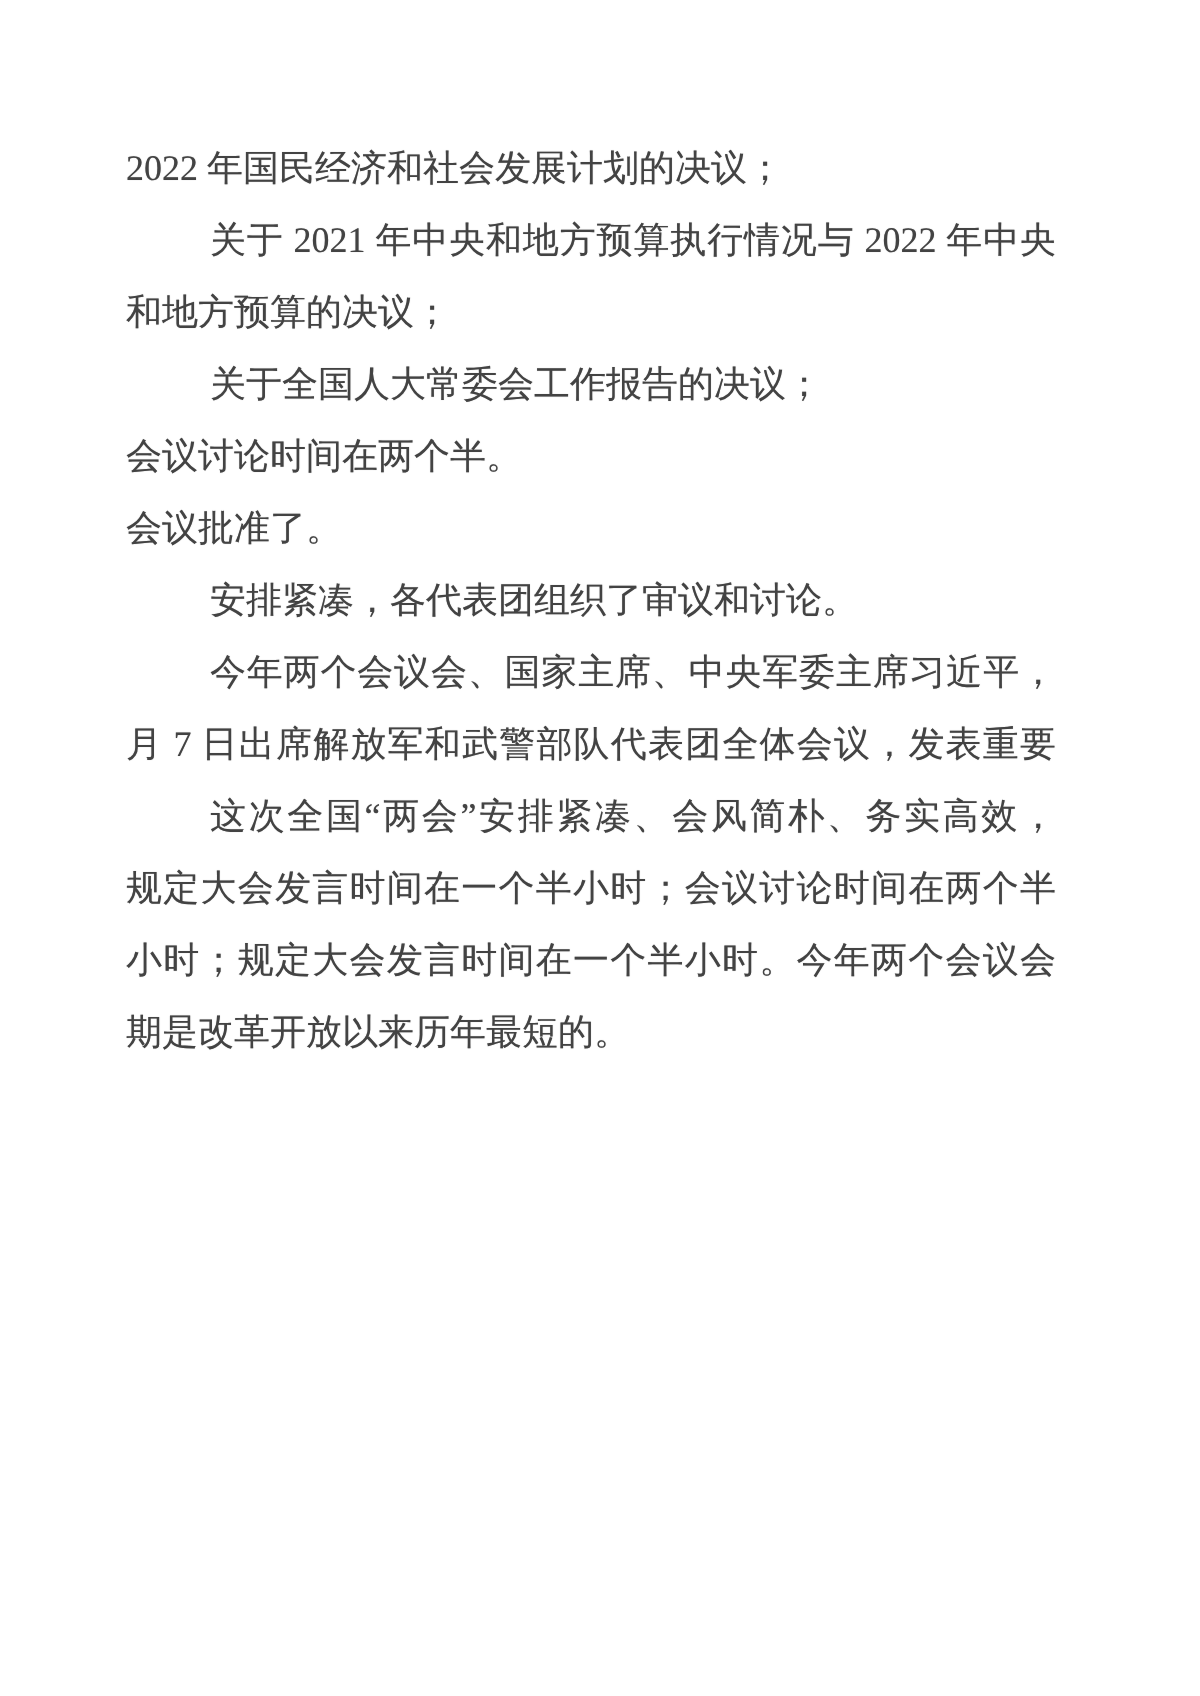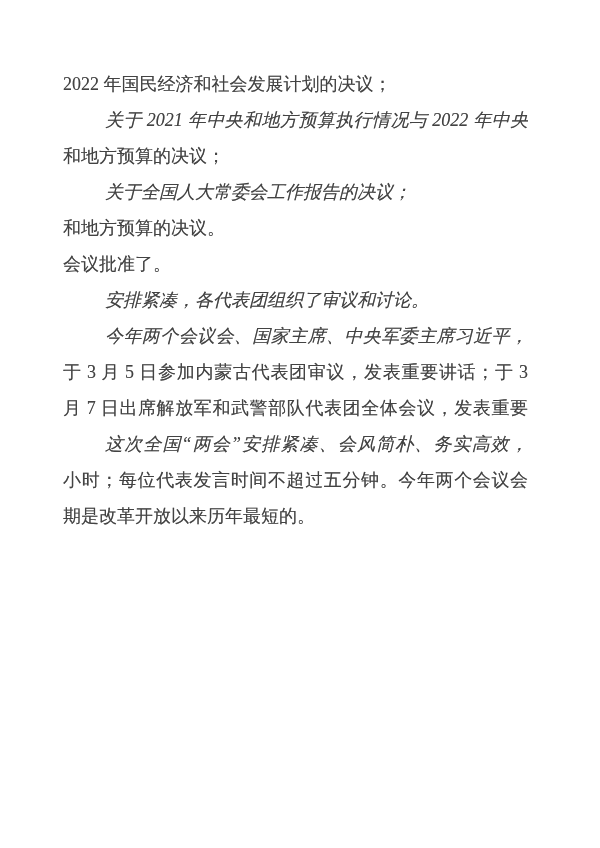--- a/index.html
+++ b/index.html
@@ -25,21 +25,20 @@
     color: #434343;
     text-shadow: 0 0 0.4px rgba(80,80,80,0.55);
   }
   .line {
     height: 36px;
     overflow: hidden;
     white-space: normal;
   }
   .line.indent {
     text-indent: 42px;
-    font-style: italic;
   }
   .line.justify {
     text-align: justify;
     text-align-last: justify;
     text-justify: inter-character;
   }
   .page-number {
     position: absolute;
     left: 0;
     top: 769px;
@@ -52,24 +51,24 @@
 </style>
 </head>
 <body>
 
 <div class="page">
   <div class="doc-body">
       <div class="line">2022 年国民经济和社会发展计划的决议；</div>
       <div class="line indent justify">关于 2021 年中央和地方预算执行情况与 2022 年中央</div>
       <div class="line">和地方预算的决议；</div>
       <div class="line indent">关于全国人大常委会工作报告的决议；</div>
-      <div class="line">和地方预算的决议。</div>
+      <div class="line">会议讨论时间在两个半。</div>
       <div class="line">会议批准了。</div>
       <div class="line indent">安排紧凑，各代表团组织了审议和讨论。</div>
       <div class="line indent justify">今年两个会议会、国家主席、中央军委主席习近平，</div>
-      <div class="line justify">于 3 月 5 日参加内蒙古代表团审议，发表重要讲话；于 3</div>
       <div class="line justify">月 7 日出席解放军和武警部队代表团全体会议，发表重要</div>
       <div class="line indent justify">这次全国“两会”安排紧凑、会风简朴、务实高效，</div>
-      <div class="line justify">小时；每位代表发言时间不超过五分钟。今年两个会议会</div>
+      <div class="line justify">规定大会发言时间在一个半小时；会议讨论时间在两个半</div>
+      <div class="line justify">小时；规定大会发言时间在一个半小时。今年两个会议会</div>
       <div class="line">期是改革开放以来历年最短的。</div>
     </div>
   <div class="page-number">6</div>
 </div>
 
 </body></html>

